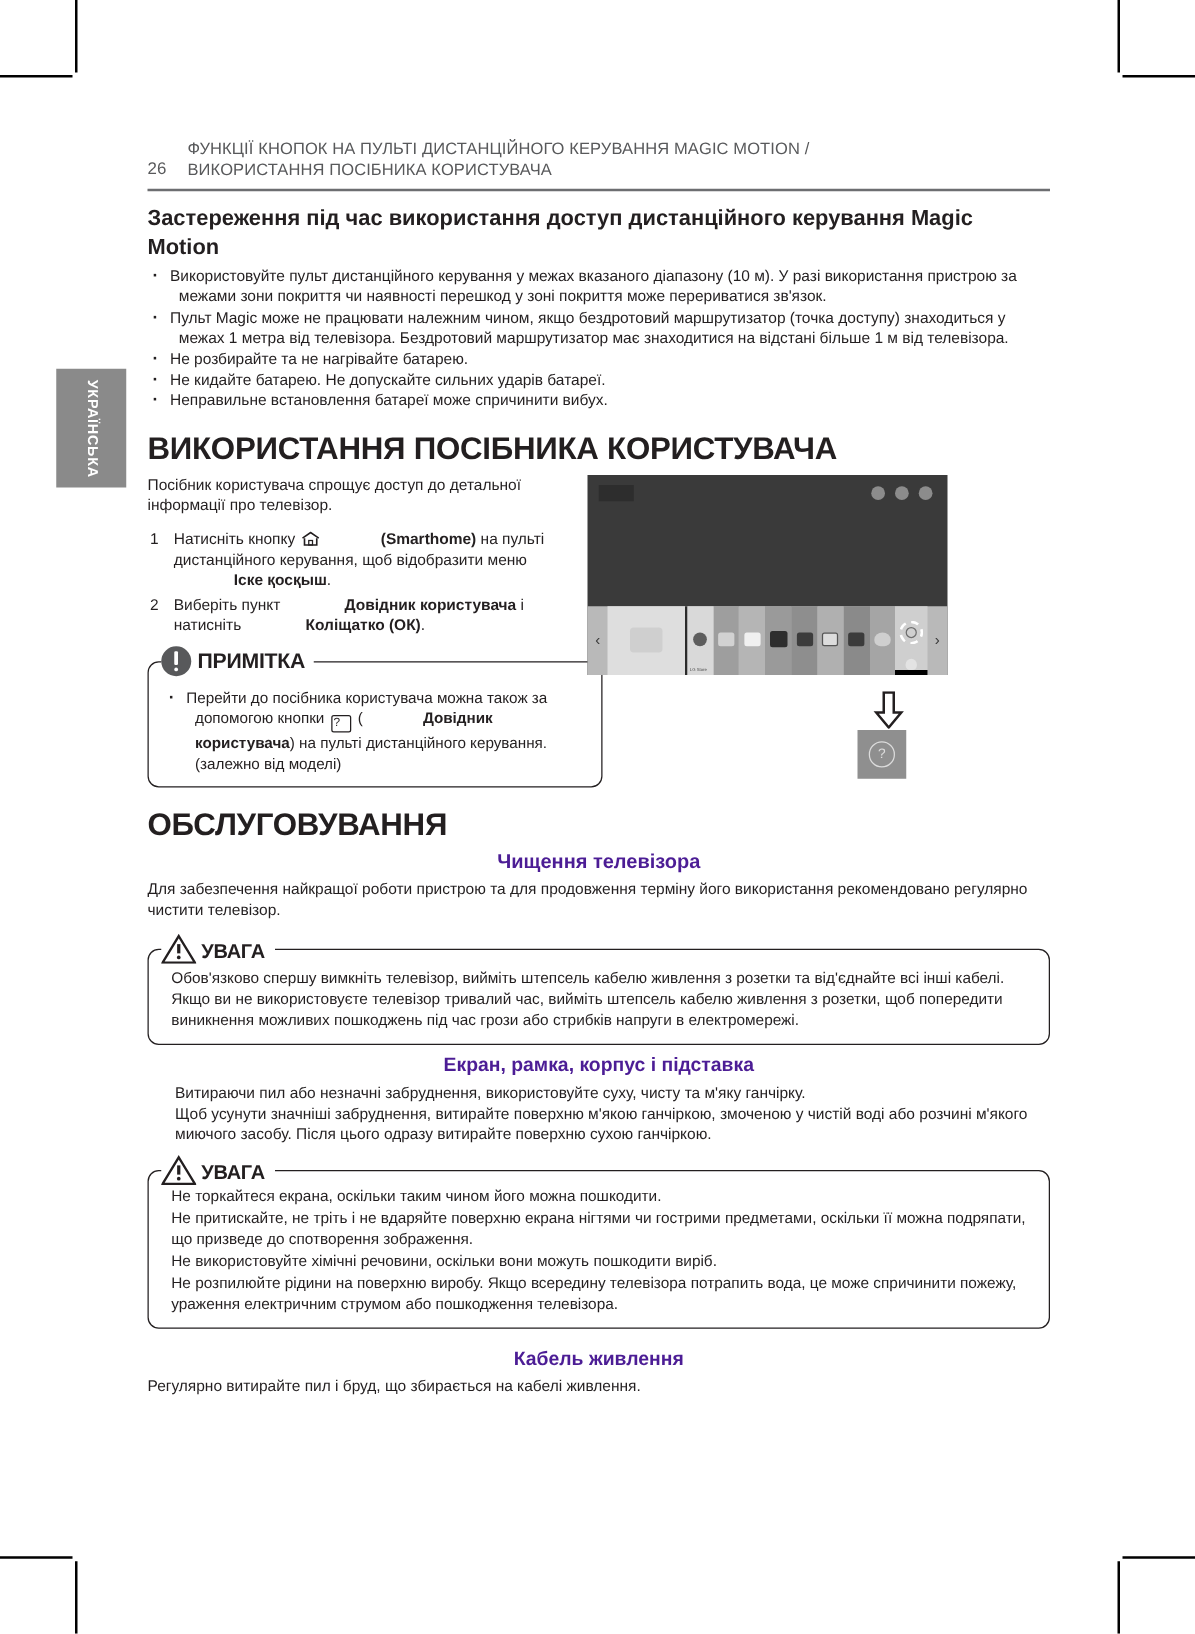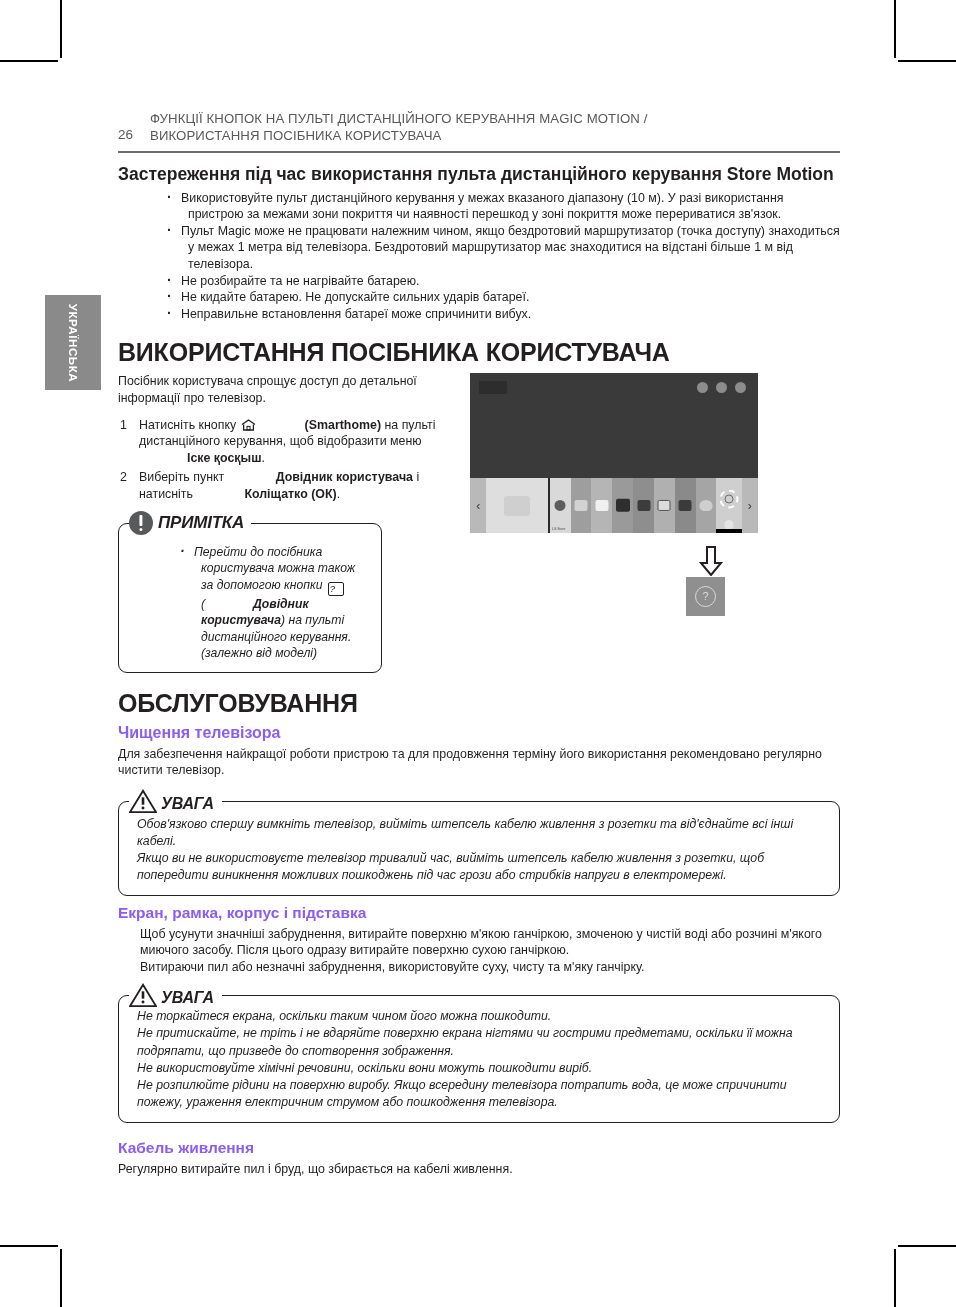--- a/index.html
+++ b/index.html
@@ -56,31 +56,32 @@
   h1.sec-title {
     font-size:25px; font-weight:bold; letter-spacing:-0.2px;
     margin:16px 0 6px 0; color:#231f20;
   }
   h2.sub-title {
     font-size:17.5px; font-weight:bold; margin:10px 0 4px 0;
     line-height:23px; color:#231f20;
   }
   h3.sub2-title {
     font-size:14.5px; font-weight:bold; margin:12px 0 4px 0;
-    color:#8b5cf6;
+    color:#4c1d95;
+    text-align:center;
   }
 
   
   .body-txt { font-size:12.4px; line-height:16.6px; color:#231f20; }
   .indent { padding-left:22px; }
 
   ul.bullets { list-style:none; margin:4px 0 0 0; padding:0 0 0 18px; }
   ul.bullets li {
     position:relative; font-size:12.4px; line-height:16.6px;
-    margin-bottom:0px; padding-left:7px; text-indent:-7px;margin-left:45px;
+    margin-bottom:0px; padding-left:7px; text-indent:-7px;
   }
   ul.bullets li::before {
     content:"\00B7"; position:absolute; left:-7px; top:-1px;
     font-weight:bold; font-size:14px;
   }
 
   
   .two-col { display:flex; gap:22px; margin-top:4px; }
   .col-left { width:330px; }
   .col-right { width:300px; position:relative; }
@@ -101,22 +102,21 @@
     border:1.3px solid #231f20; border-radius:2px;
     font-size:9.5px; line-height:12px; text-align:center;
     font-weight:normal; margin:0 2px;
   }
 
   
   .notebox {
     position:relative; margin-top:20px;
     border:1.4px solid #231f20; border-radius:9px;
     padding:16px 12px 10px 16px;
-    width:264px;
-    font-style:italic;
+    width:364px;
   }
   .notebox .nb-head {
     position:absolute; left:10px; top:-13px;
     background:#ffffff; padding:0 7px 0 0;
     display:flex; align-items:center; gap:5px;
   }
   .nb-head .nb-label { font-size:17px; font-weight:bold; letter-spacing:-0.2px; }
   .badge-excl {
     width:24px; height:24px; border-radius:50%; background:#58595b;
     position:relative; flex:0 0 auto;
@@ -132,21 +132,20 @@
     width:3.2px; height:3.2px; background:#fff; border-radius:50%;
   }
   .notebox ul.bullets { padding-left:14px; }
   .notebox ul.bullets li { font-size:12.2px; line-height:16.5px; }
 
   
   .cautionbox {
     position:relative; margin-top:22px;
     border:1.4px solid #231f20; border-radius:9px;
     padding:14px 14px 10px 18px;
-    font-style:italic;
   }
   .cautionbox .cb-head {
     position:absolute; left:10px; top:-13px;
     background:#ffffff; padding:0 8px 0 0;
     display:flex; align-items:flex-end; gap:4px;
   }
   .cb-head .cb-label { font-size:16px; font-weight:bold; letter-spacing:-0.2px; }
   .tri-warn { width:28px; height:24px; flex:0 0 auto; }
   .cautionbox p { margin:0; font-size:12.3px; line-height:17.2px; }
 
@@ -218,21 +217,21 @@
 
 <div class="page">
 
   <div class="runhead">
     <div class="rh-line1">ФУНКЦІЇ КНОПОК НА ПУЛЬТІ ДИСТАНЦІЙНОГО КЕРУВАННЯ MAGIC MOTION /</div>
     <div class="rh-line2">ВИКОРИСТАННЯ ПОСІБНИКА КОРИСТУВАЧА</div>
     <div class="pageno">26</div>
   </div>
   <div class="rule"></div>
 
-  <h2 class="sub-title">Застереження під час використання пульта дистанційного керування Store Motion</h2>
+  <h2 class="sub-title">Застереження під час використання доступ дистанційного керування Magic Motion</h2>
   <ul class="bullets" id="magic-bullets">
       <li>Використовуйте пульт дистанційного керування у межах вказаного діапазону (10 м). У разі використання пристрою за межами зони покриття чи наявності перешкод у зоні покриття може перериватися зв'язок.</li>
       <li>Пульт Magic може не працювати належним чином, якщо бездротовий маршрутизатор (точка доступу) знаходиться у межах 1 метра від телевізора. Бездротовий маршрутизатор має знаходитися на відстані більше 1 м від телевізора.</li>
       <li>Не розбирайте та не нагрівайте батарею.</li>
       <li>Не кидайте батарею. Не допускайте сильних ударів батареї.</li>
       <li>Неправильне встановлення батареї може спричинити вибух.</li>
     </ul>
 
   <h1 class="sec-title">ВИКОРИСТАННЯ ПОСІБНИКА КОРИСТУВАЧА</h1>
 
@@ -331,22 +330,22 @@
       <span class="cb-label">УВАГА</span>
     </div>
     <div id="caution1-body">
         <p>Обов'язково спершу вимкніть телевізор, вийміть штепсель кабелю живлення з розетки та від'єднайте всі інші кабелі.</p>
         <p>Якщо ви не використовуєте телевізор тривалий час, вийміть штепсель кабелю живлення з розетки, щоб попередити виникнення можливих пошкоджень під час грози або стрибків напруги в електромережі.</p>
       </div>
   </div>
 
   <h3 class="sub2-title" style="font-size:15.5px;margin-top:8px;">Екран, рамка, корпус і підставка</h3>
   <div class="indent" id="screenframe-body">
+      <div class="body-txt">Витираючи пил або незначні забруднення, використовуйте суху, чисту та м'яку ганчірку.</div>
       <div class="body-txt">Щоб усунути значніші забруднення, витирайте поверхню м'якою ганчіркою, змоченою у чистій воді або розчині м'якого миючого засобу. Після цього одразу витирайте поверхню сухою ганчіркою.</div>
-      <div class="body-txt">Витираючи пил або незначні забруднення, використовуйте суху, чисту та м'яку ганчірку.</div>
     </div>
 
   <div class="cautionbox" style="margin-top:20px;padding-top:12px;">
     <div class="cb-head">
       <svg class="tri-warn" viewBox="0 0 30 26">
         <polygon points="15,2 29,25 1,25" fill="#ffffff" stroke="#231f20" stroke-width="2"></polygon>
         <rect x="13.6" y="9" width="2.8" height="8" fill="#231f20"></rect>
         <circle cx="15" cy="20.5" r="1.6" fill="#231f20"></circle>
       </svg>
       <span class="cb-label">УВАГА</span>

